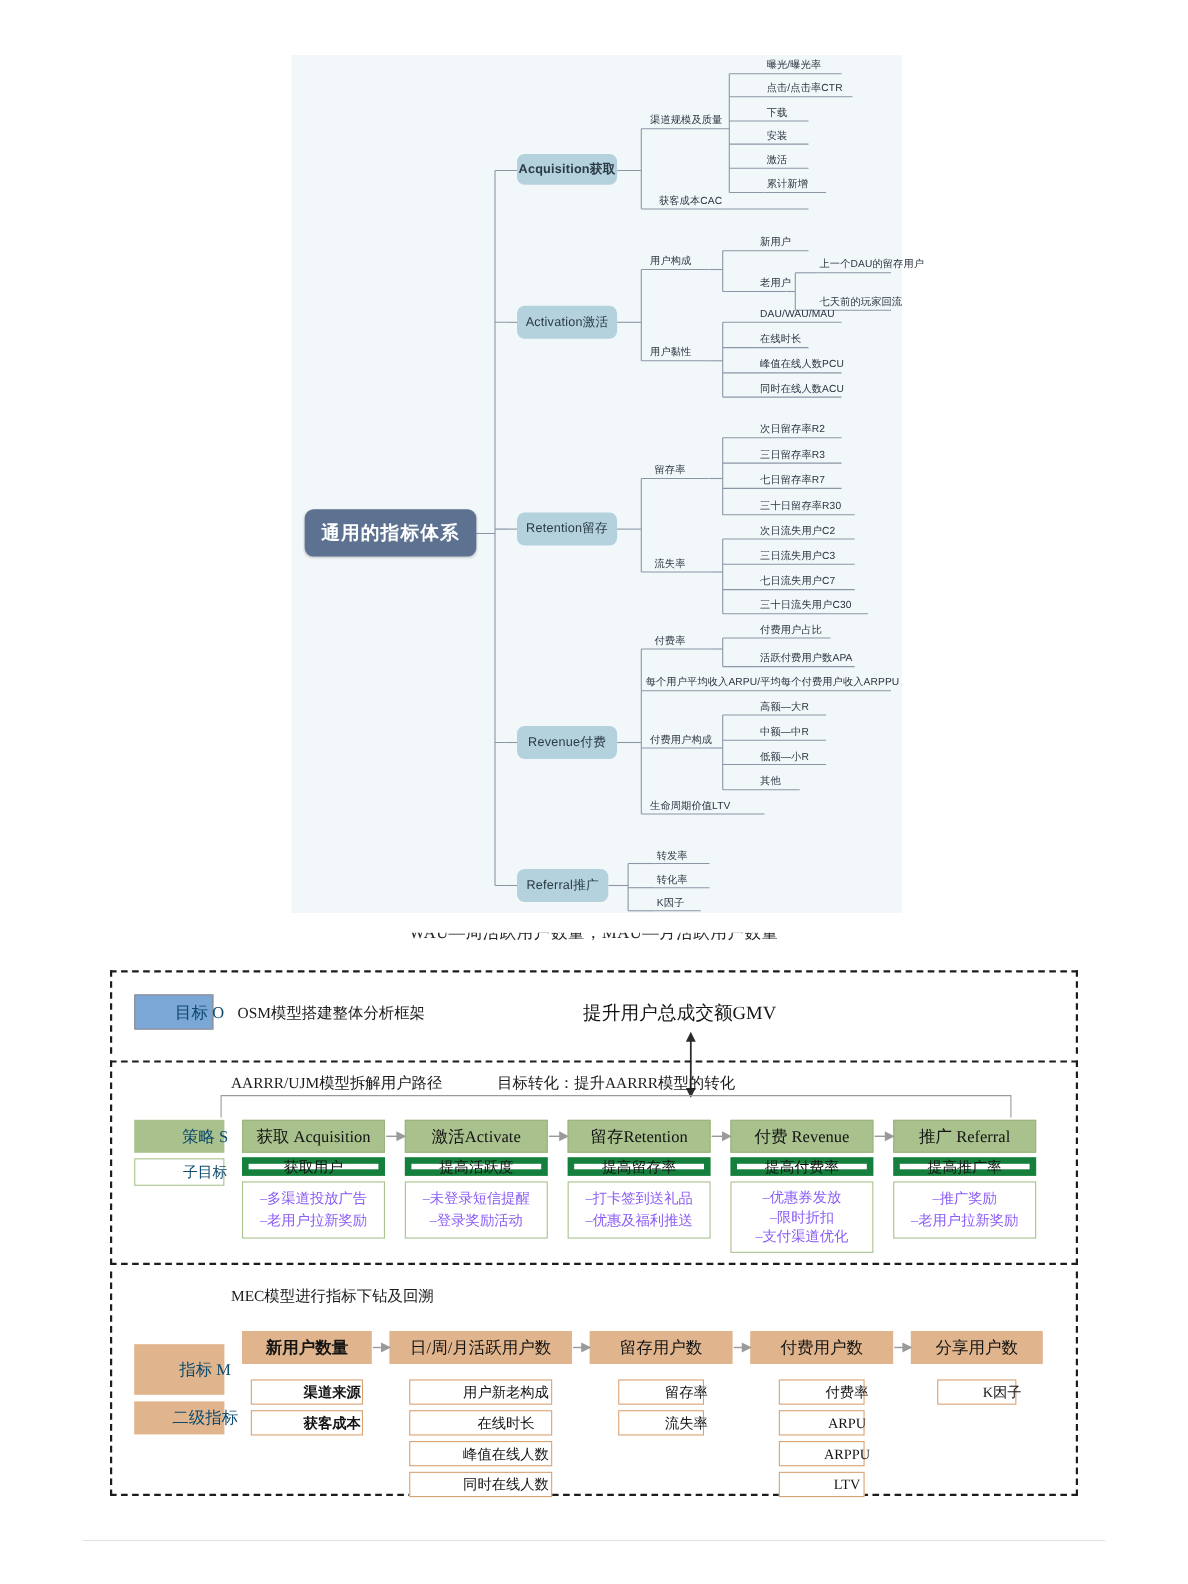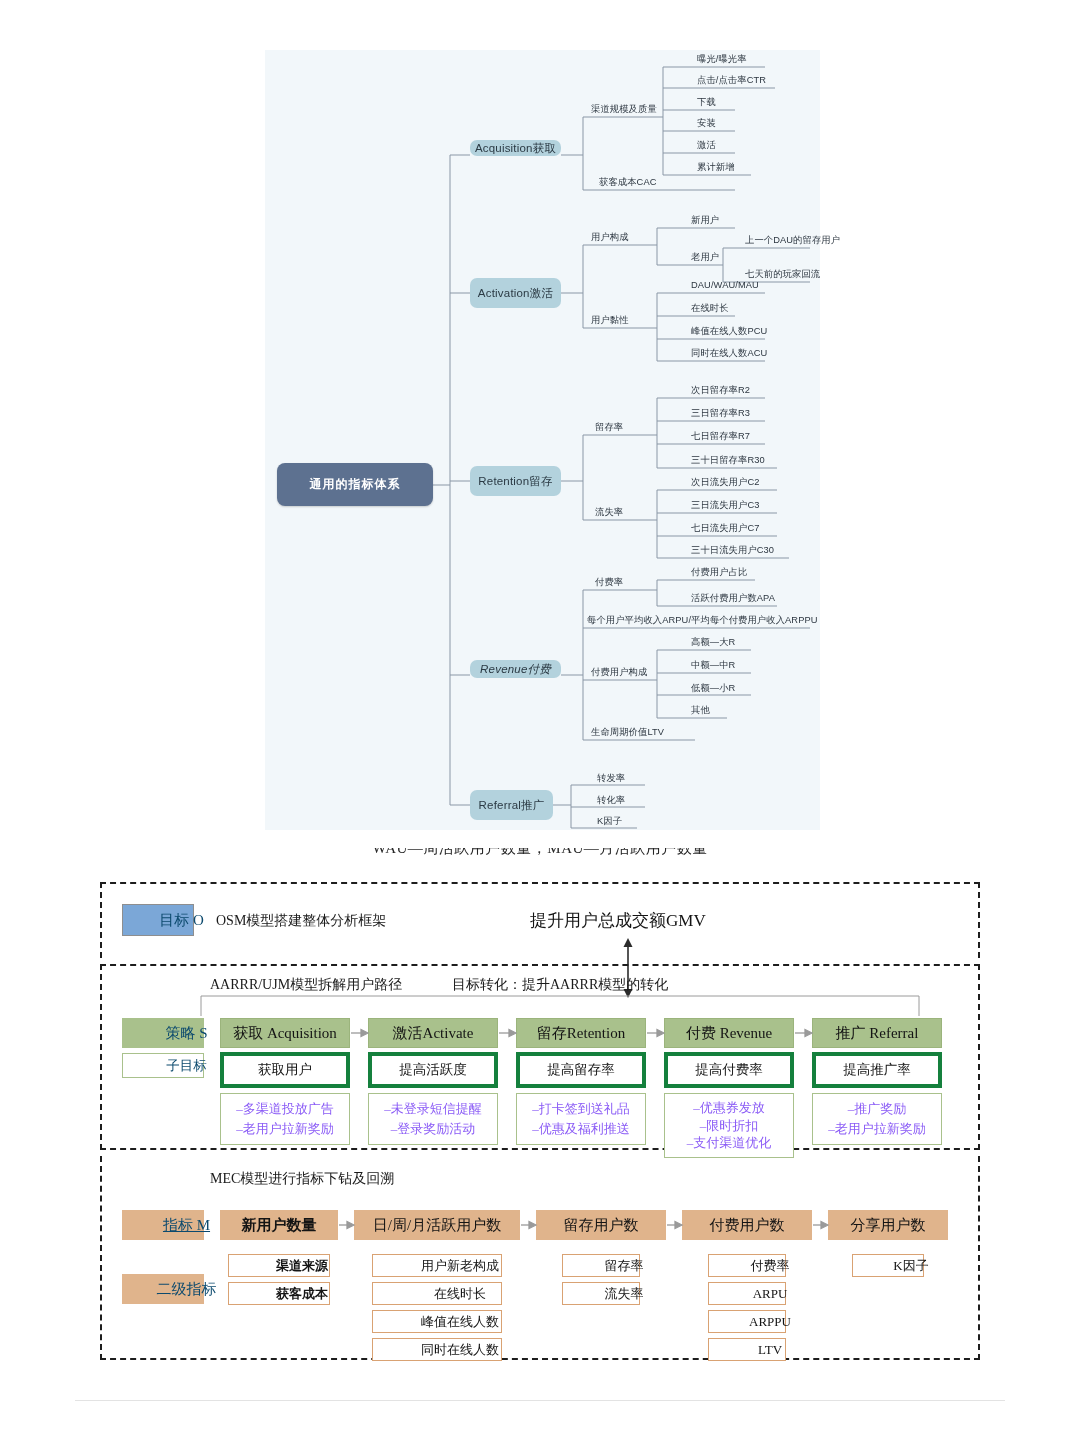--- a/index.html
+++ b/index.html
@@ -15,21 +15,21 @@
     background:#f2f7fa;
   }
   .mm-node{
     position:absolute;border-radius:7px;background:#b3d2dd;
     color:#2b3a44;font-size:11.5px;line-height:1.1;
     display:flex;align-items:center;justify-content:center;
     white-space:nowrap;letter-spacing:.2px;
   }
   .mm-root{
     position:absolute;border-radius:8px;background:#5d7190;
-    color:#ffffff;font-size:12px;font-weight:bold;letter-spacing:1px;
+    color:#ffffff;font-size:17px;font-weight:bold;letter-spacing:1px;
     display:flex;align-items:center;justify-content:center;white-space:nowrap;
     box-shadow:0 1px 2px rgba(0,0,0,.18);
   }
   .mm-leaf{
     position:absolute;white-space:nowrap;font-size:9.3px;color:#2c3640;
     line-height:1;letter-spacing:.1px;
   }
   .mm-mid{
     position:absolute;white-space:nowrap;font-size:9.3px;color:#2c3640;
     line-height:1;letter-spacing:.1px;
@@ -75,23 +75,23 @@
     position:absolute;font-size:17px;color:#141414;white-space:nowrap;
   }
 
   .col{position:absolute;}
   .col-head{
     background:#a9c18c;border:1px solid #9bb47c;box-sizing:border-box;
     display:flex;align-items:center;justify-content:center;
     font-size:15px;color:#141414;white-space:nowrap;height:30px;
   }
   .col-sub{
-    background:#ffffff;border:4px solid #15803d;box-sizing:border-box;
+    background:#ffffff;border:6px solid #15803d;box-sizing:border-box;
     display:flex;align-items:center;justify-content:center;
-    font-size:13.5px;color:#141414;white-space:nowrap;height:36px;margin-top:4px;
+    font-size:13.5px;color:#141414;white-space:nowrap;height:17px;margin-top:4px;
   }
   .col-list{
     background:#ffffff;border:1px solid #a9c18c;box-sizing:border-box;
     margin-top:5px;padding:5px 4px;text-align:center;
     font-size:13px;color:#8b5cf6;line-height:1.55;
   }
 
   .mcol{position:absolute;}
   .m-head{
     background:#e0b48c;box-sizing:border-box;height:30px;
@@ -237,24 +237,24 @@
       <path d="M306 757 L330 757"></path>
       <path d="M306 778 L330 778"></path>
       <path d="M330 735 L380 735"></path>
       <path d="M330 757 L380 757"></path>
       <path d="M330 778 L372 778"></path>
     </g>
   </svg>
 
   <div class="mm-root" style="left:12px;top:413px;width:156px;height:43px;">通用的指标体系</div>
 
-  <div class="mm-node" style="left:205px;top:90px;width:91px;height:16px;">Acquisition获取</div>
+  <div class="mm-node" style="left:205px;top:90px;width:91px;height:28px;font-weight:bold;">Acquisition获取</div>
   <div class="mm-node" style="left:205px;top:228px;width:91px;height:30px;">Activation激活</div>
   <div class="mm-node" style="left:205px;top:416px;width:91px;height:30px;">Retention留存</div>
-  <div class="mm-node" style="left:205px;top:610px;width:91px;height:18px;font-style:italic;">Revenue付费</div>
+  <div class="mm-node" style="left:205px;top:610px;width:91px;height:30px;">Revenue付费</div>
   <div class="mm-node" style="left:205px;top:740px;width:83px;height:30px;">Referral推广</div>
 
   <div class="mm-mid" style="left:326px;top:55px;">渠道规模及质量</div>
   <div class="mm-mid" style="left:334px;top:128px;">获客成本CAC</div>
   <div class="mm-leaf" style="left:432px;top:5px;">曝光/曝光率</div>
   <div class="mm-leaf" style="left:432px;top:26px;">点击/点击率CTR</div>
   <div class="mm-leaf" style="left:432px;top:48px;">下载</div>
   <div class="mm-leaf" style="left:432px;top:69px;">安装</div>
   <div class="mm-leaf" style="left:432px;top:91px;">激活</div>
   <div class="mm-leaf" style="left:432px;top:113px;">累计新增</div>
@@ -382,21 +382,21 @@
       <line x1="427" y1="15" x2="440" y2="15"></line>
         <polygon points="444,15 437,11.5 437,18.5"></polygon>
       <line x1="575" y1="15" x2="588" y2="15"></line>
         <polygon points="592,15 585,11.5 585,18.5"></polygon>
     </g>
   </svg>
 
   <div class="band" id="band-m"></div>
   <div class="head-note" style="left:110px;top:288px;">MEC模型进行指标下钻及回溯</div>
 
-  <div class="tag tag-orange" style="left:22px;top:328px;width:82px;height:30px;text-decoration:underline;">指标 M</div>
+  <div class="tag tag-orange" style="left:22px;top:340px;width:82px;height:46px;">指标 M</div>
   <div class="tag tag-orange" style="left:22px;top:392px;width:82px;height:30px;">二级指标</div>
 
   <div class="mcol" style="left:120px;top:328px;width:118px;font-weight:bold;">
     <div class="m-head">新用户数量</div>
     <div style="padding:9px 8px 0 8px;">
       <div class="m-item">渠道来源</div>
       <div class="m-item">获客成本</div>
     </div>
   </div>
 

